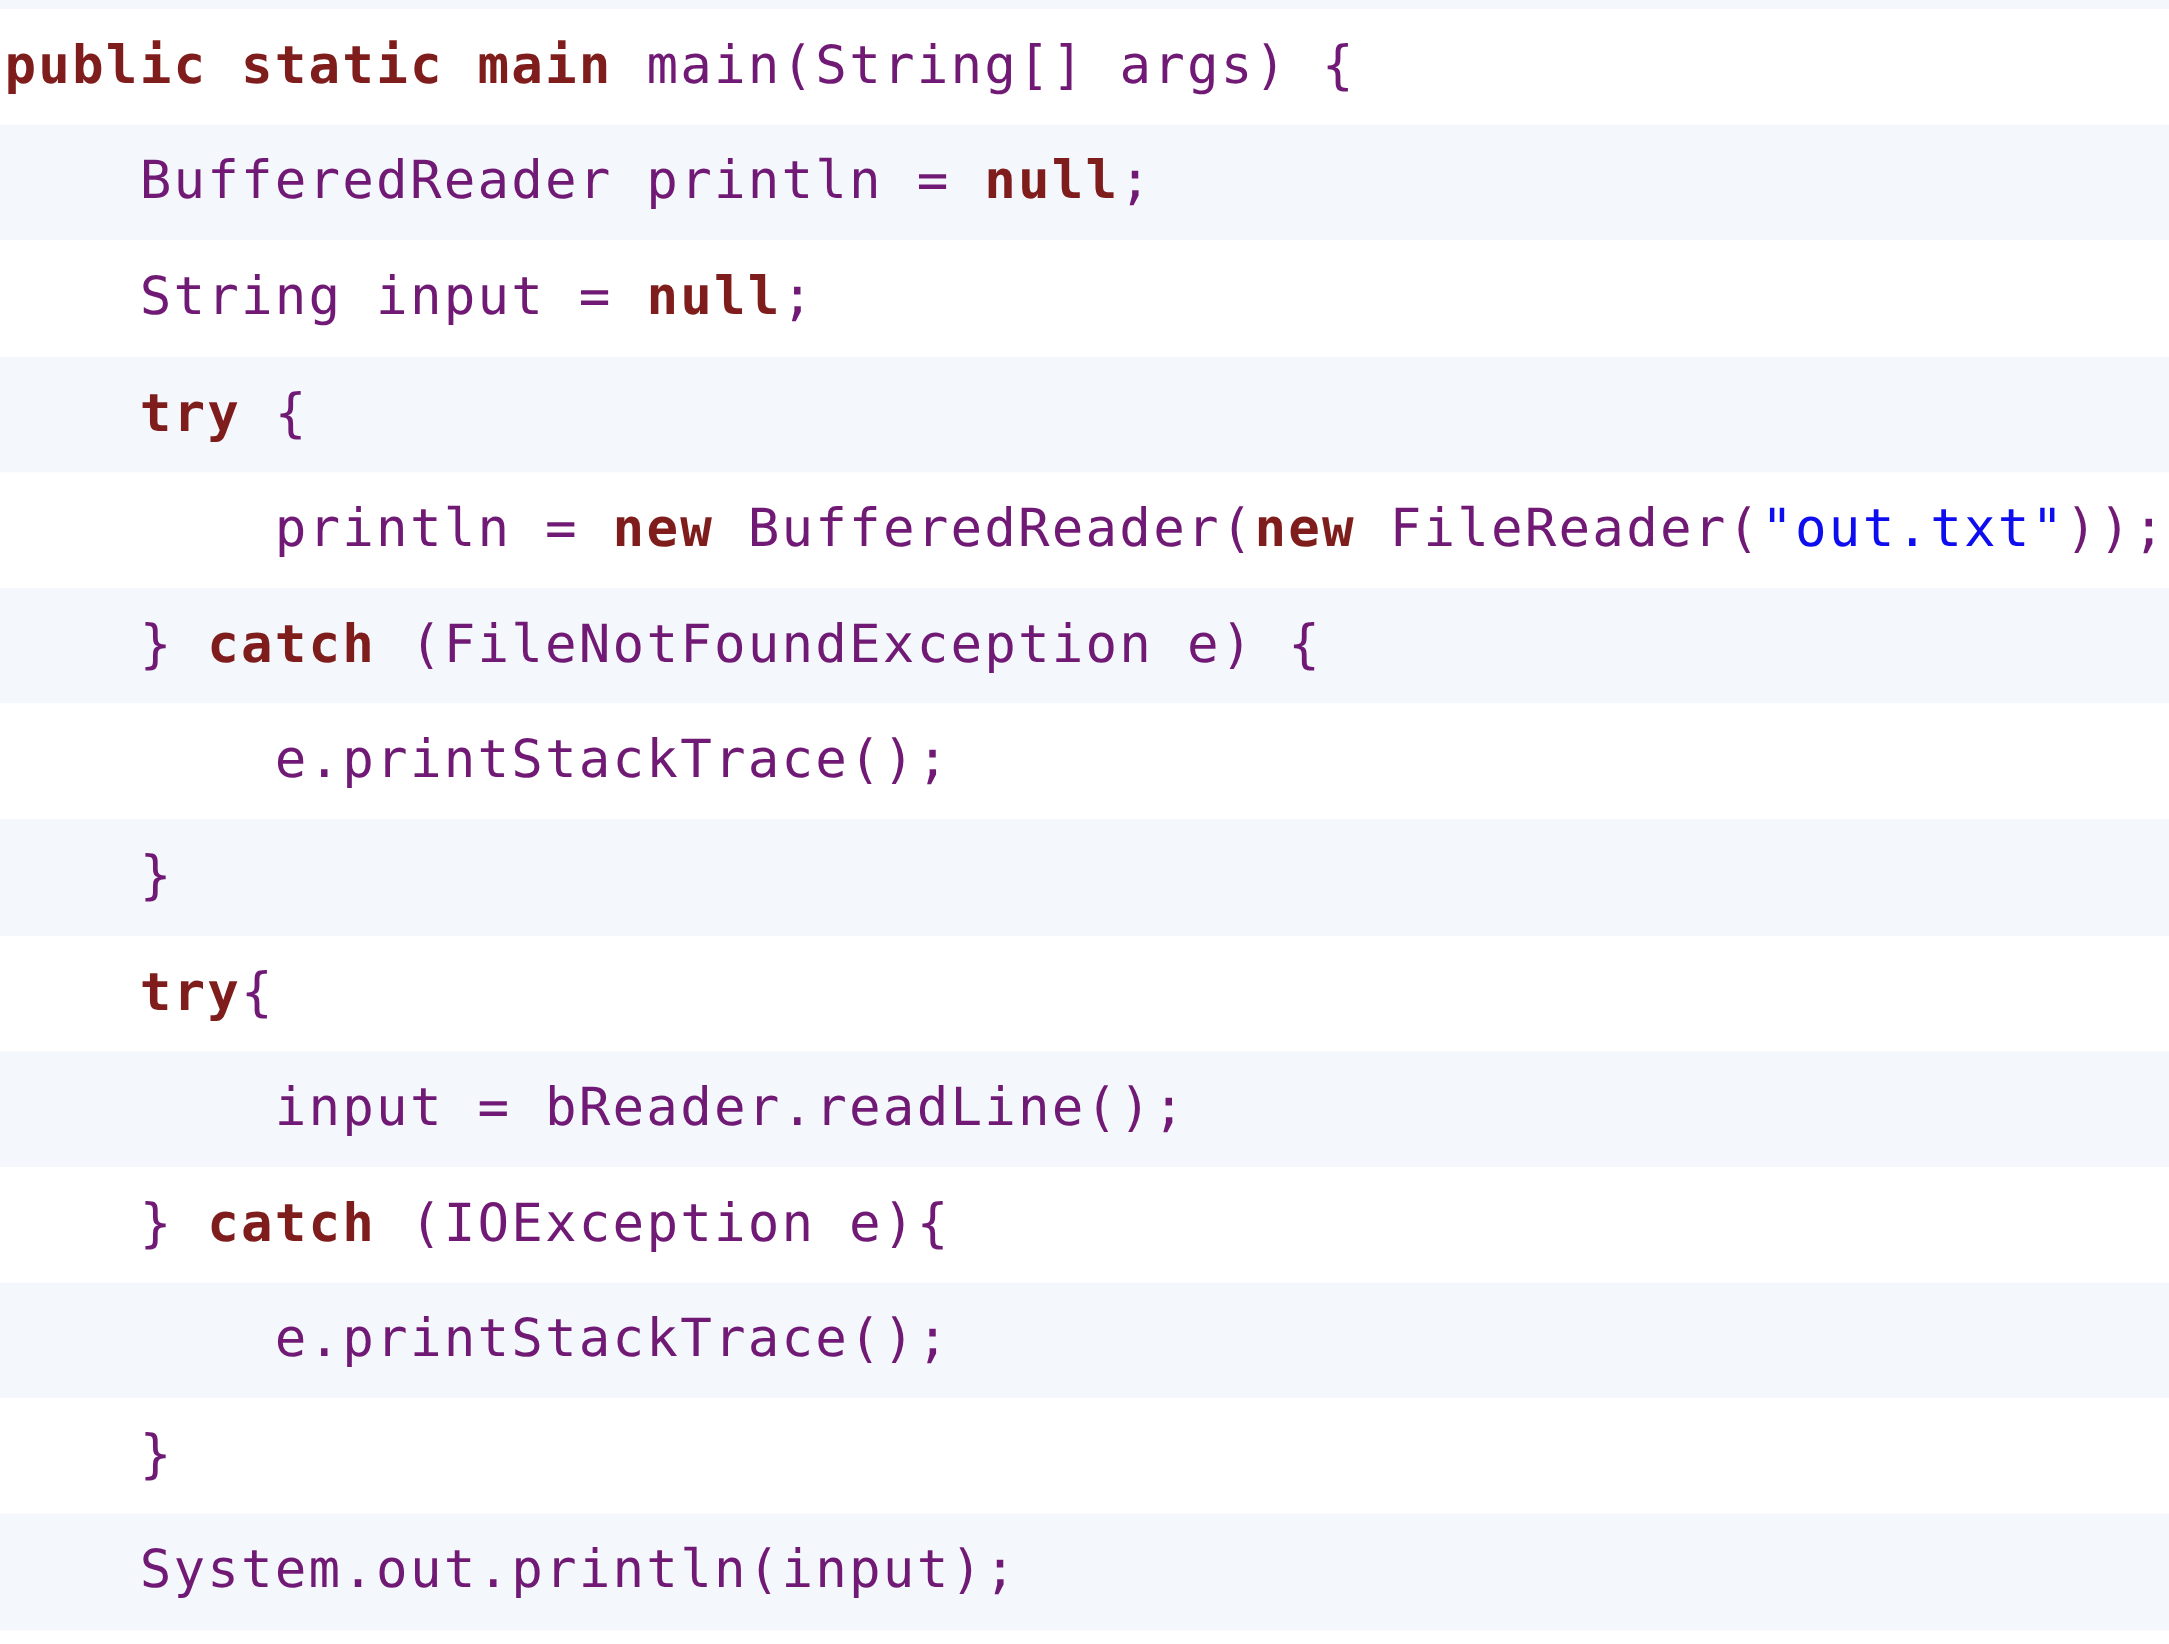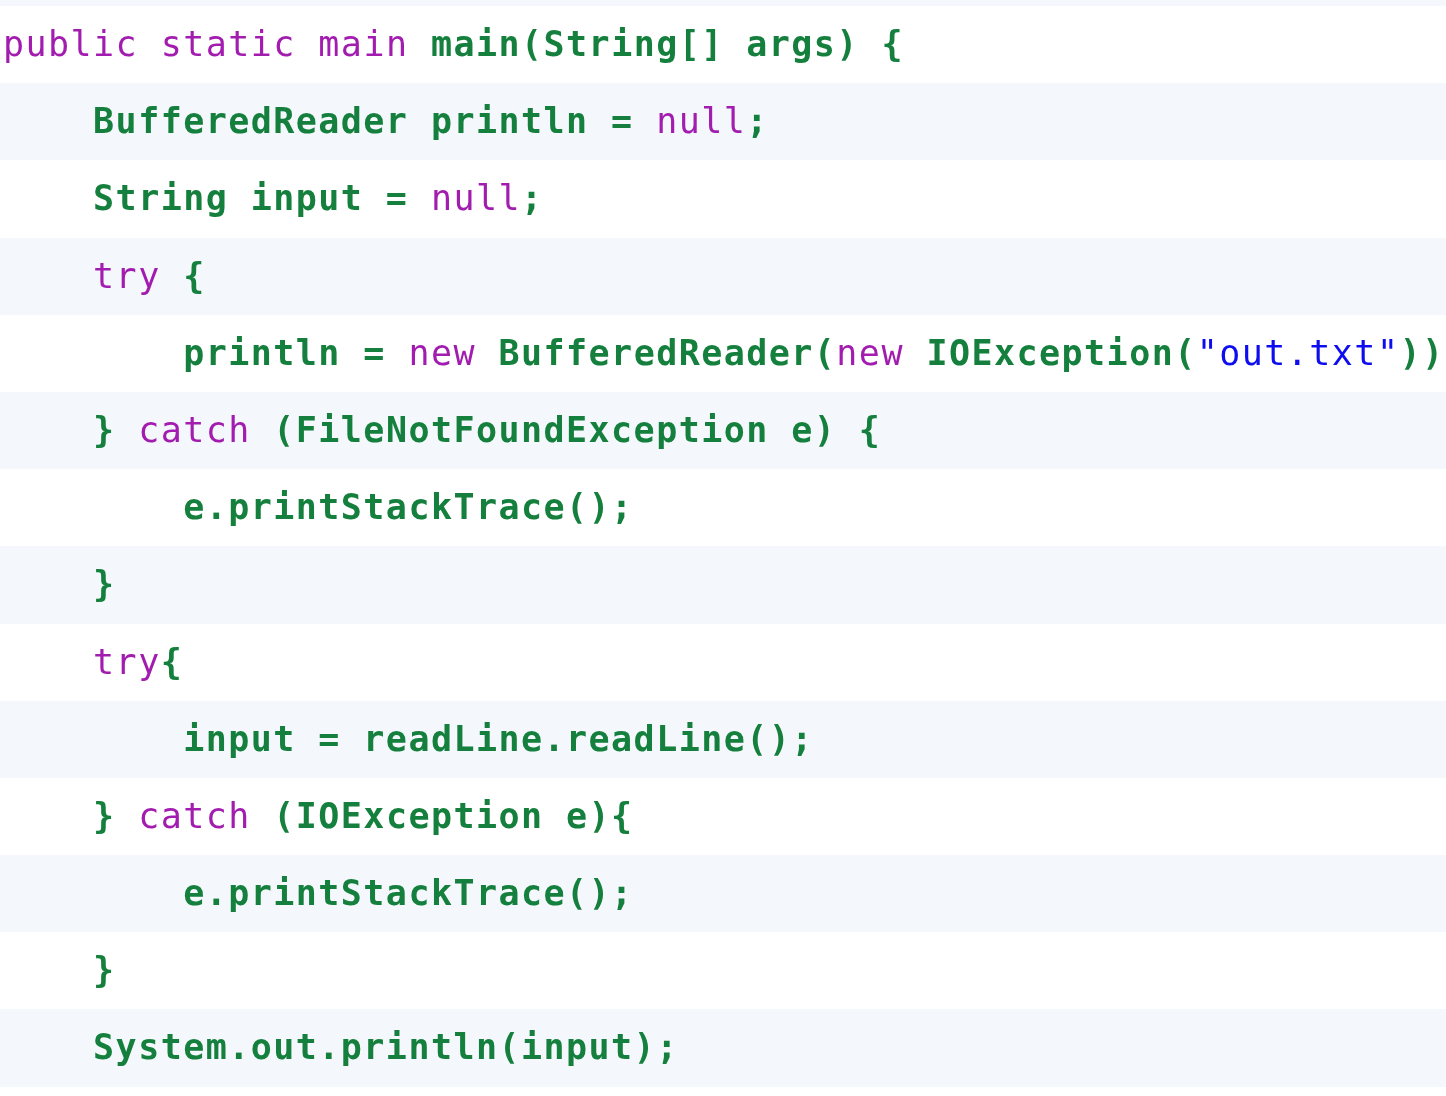--- a/index.html
+++ b/index.html
@@ -48,46 +48,46 @@
     font-size: 35px;
     letter-spacing: 1.45px;
     color: #111111;
     padding-left: 3px;
     box-sizing: border-box;
   }
   .code-line.odd  { background: #ffffff; }
   .code-line.even { background: #f4f8fc; }
 
   .tok-kw {
-    color: #a21caf;
-    font-weight: normal;
+    color: #7f1d1d;
+    font-weight: bold;
   }
   .tok-str {
     color: #0d0df0;
     font-weight: normal;
   }
   .tok-plain {
-    color: #15803d;
-    font-weight: bold;
+    color: #701a75;
+    font-weight: normal;
   }
 </style>
 </head>
 <body>
 
 <div id="code-block">
   <div class="top-sliver"></div>
   <div class="code-lines">
       <div class="code-line odd"><span class="tok-kw">public</span><span class="tok-plain"> </span><span class="tok-kw">static</span><span class="tok-plain"> </span><span class="tok-kw">main</span><span class="tok-plain"> main(String[] args) {</span></div>
       <div class="code-line even"><span class="tok-plain">    BufferedReader println = </span><span class="tok-kw">null</span><span class="tok-plain">;</span></div>
       <div class="code-line odd"><span class="tok-plain">    String input = </span><span class="tok-kw">null</span><span class="tok-plain">;</span></div>
       <div class="code-line even"><span class="tok-plain">    </span><span class="tok-kw">try</span><span class="tok-plain"> {</span></div>
-      <div class="code-line odd"><span class="tok-plain">        println = </span><span class="tok-kw">new</span><span class="tok-plain"> BufferedReader(</span><span class="tok-kw">new</span><span class="tok-plain"> IOException(</span><span class="tok-str">"out.txt"</span><span class="tok-plain">));</span></div>
+      <div class="code-line odd"><span class="tok-plain">        println = </span><span class="tok-kw">new</span><span class="tok-plain"> BufferedReader(</span><span class="tok-kw">new</span><span class="tok-plain"> FileReader(</span><span class="tok-str">"out.txt"</span><span class="tok-plain">));</span></div>
       <div class="code-line even"><span class="tok-plain">    } </span><span class="tok-kw">catch</span><span class="tok-plain"> (FileNotFoundException e) {</span></div>
       <div class="code-line odd"><span class="tok-plain">        e.printStackTrace();</span></div>
       <div class="code-line even"><span class="tok-plain">    }</span></div>
       <div class="code-line odd"><span class="tok-plain">    </span><span class="tok-kw">try</span><span class="tok-plain">{</span></div>
-      <div class="code-line even"><span class="tok-plain">        input = readLine.readLine();</span></div>
+      <div class="code-line even"><span class="tok-plain">        input = bReader.readLine();</span></div>
       <div class="code-line odd"><span class="tok-plain">    } </span><span class="tok-kw">catch</span><span class="tok-plain"> (IOException e){</span></div>
       <div class="code-line even"><span class="tok-plain">        e.printStackTrace();</span></div>
       <div class="code-line odd"><span class="tok-plain">    }</span></div>
       <div class="code-line even"><span class="tok-plain">    System.out.println(input);</span></div>
     </div>
 </div>
 
 </body></html>

